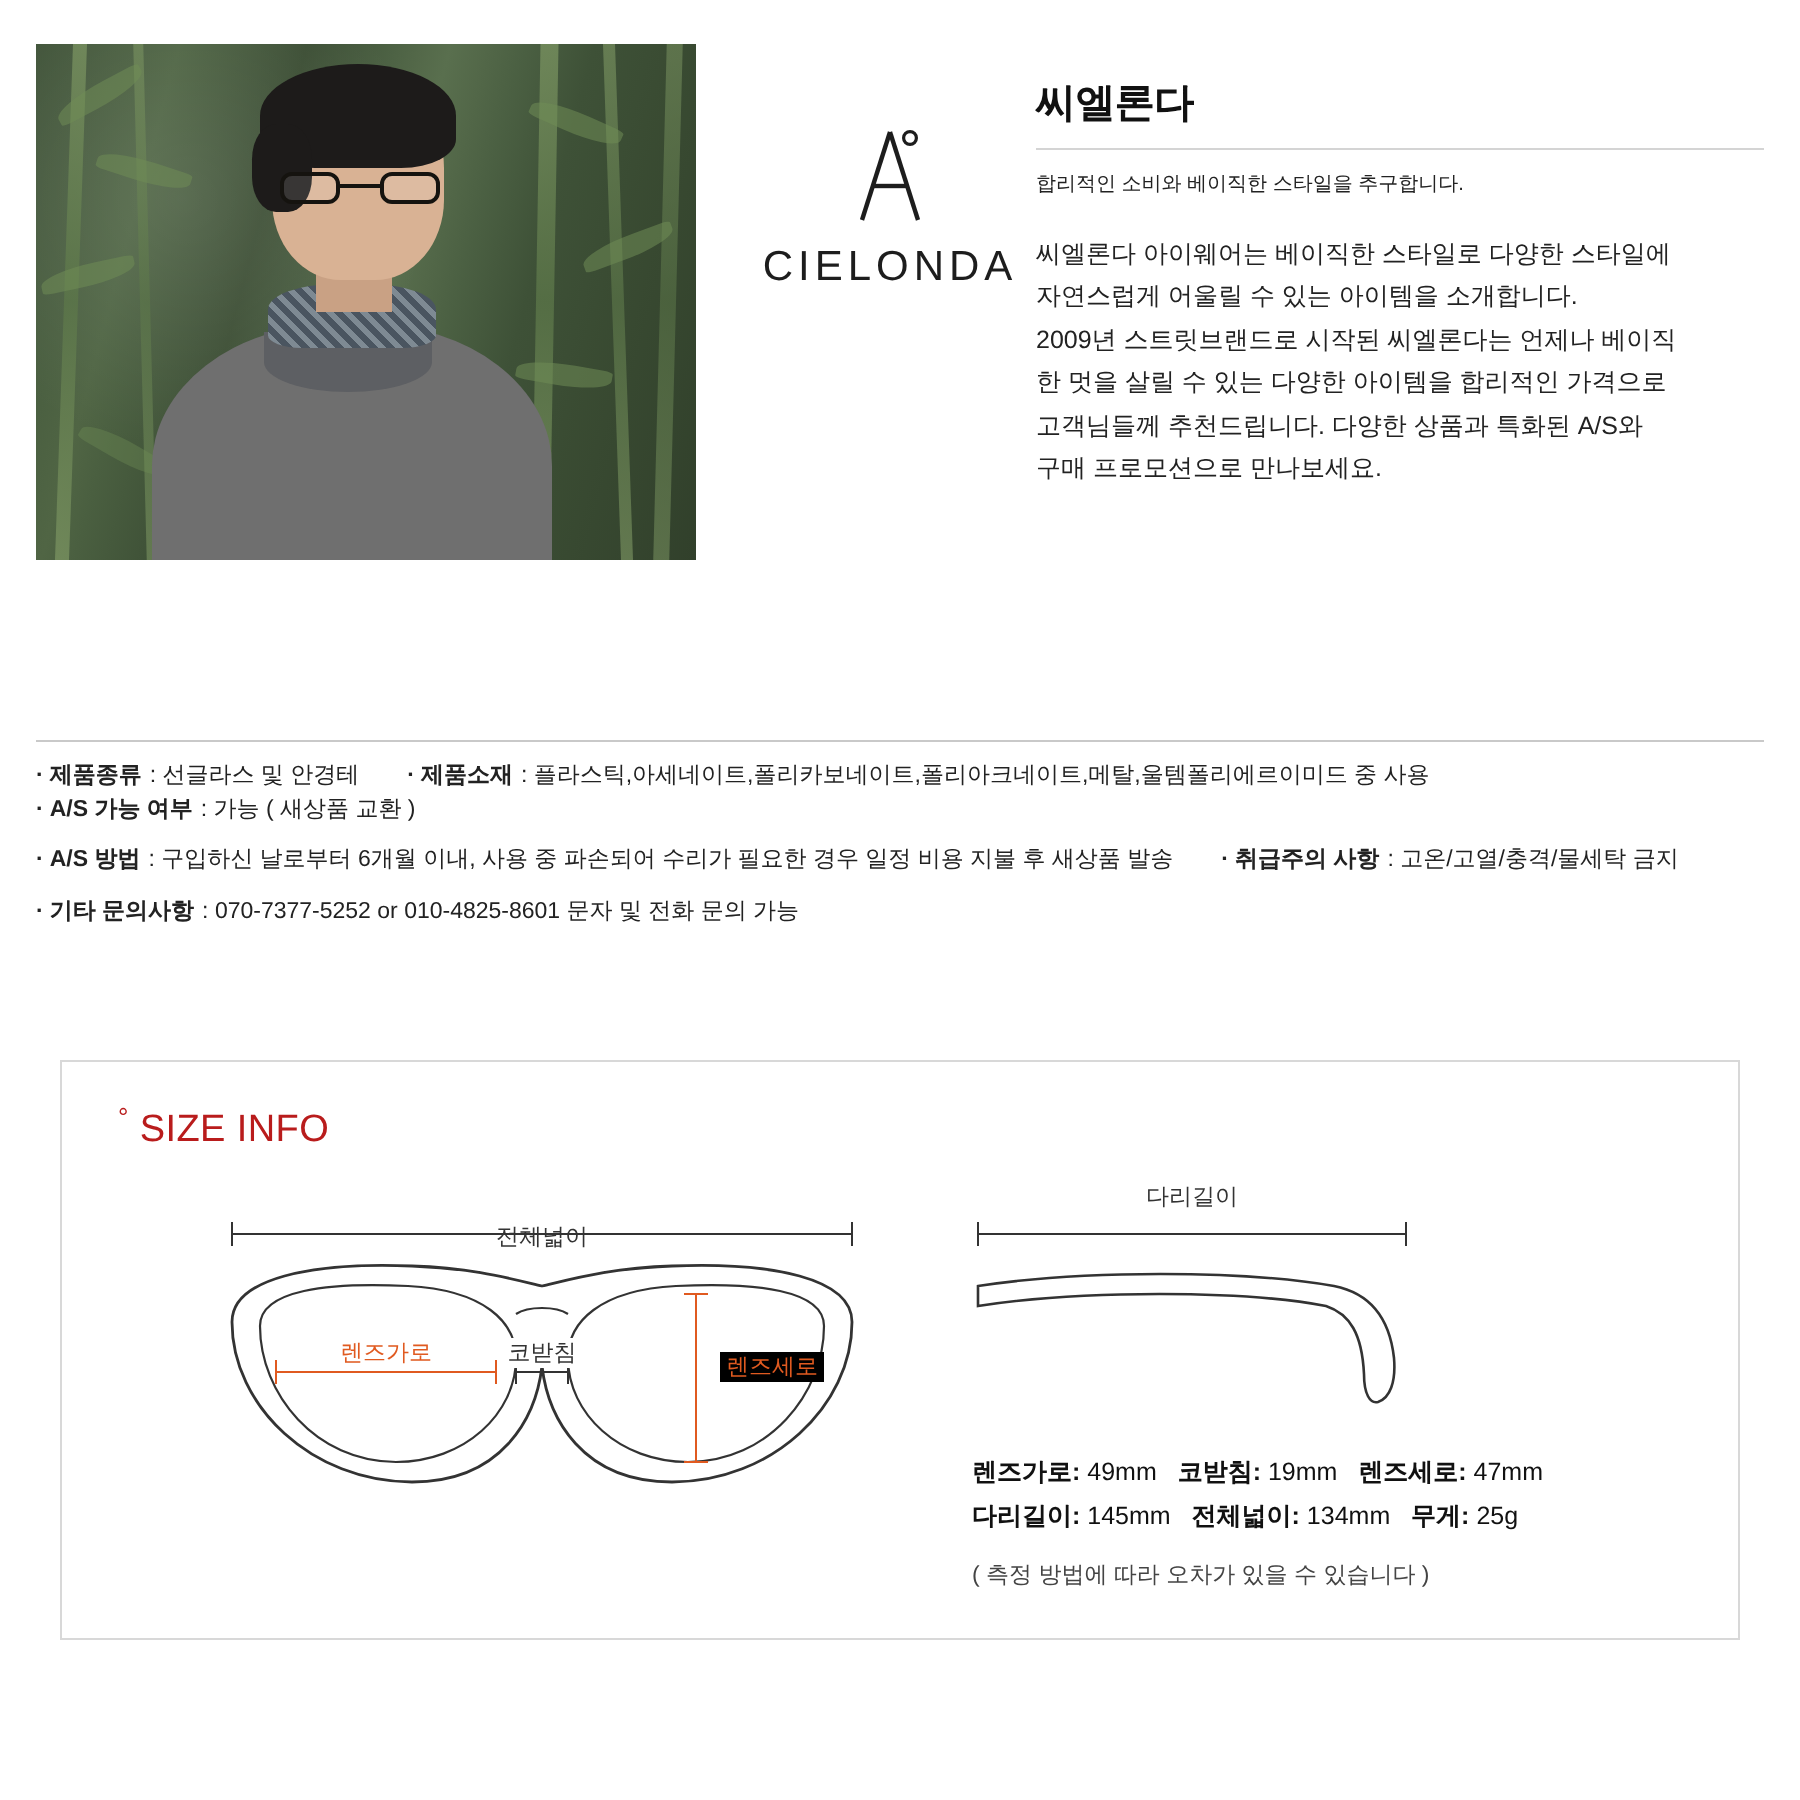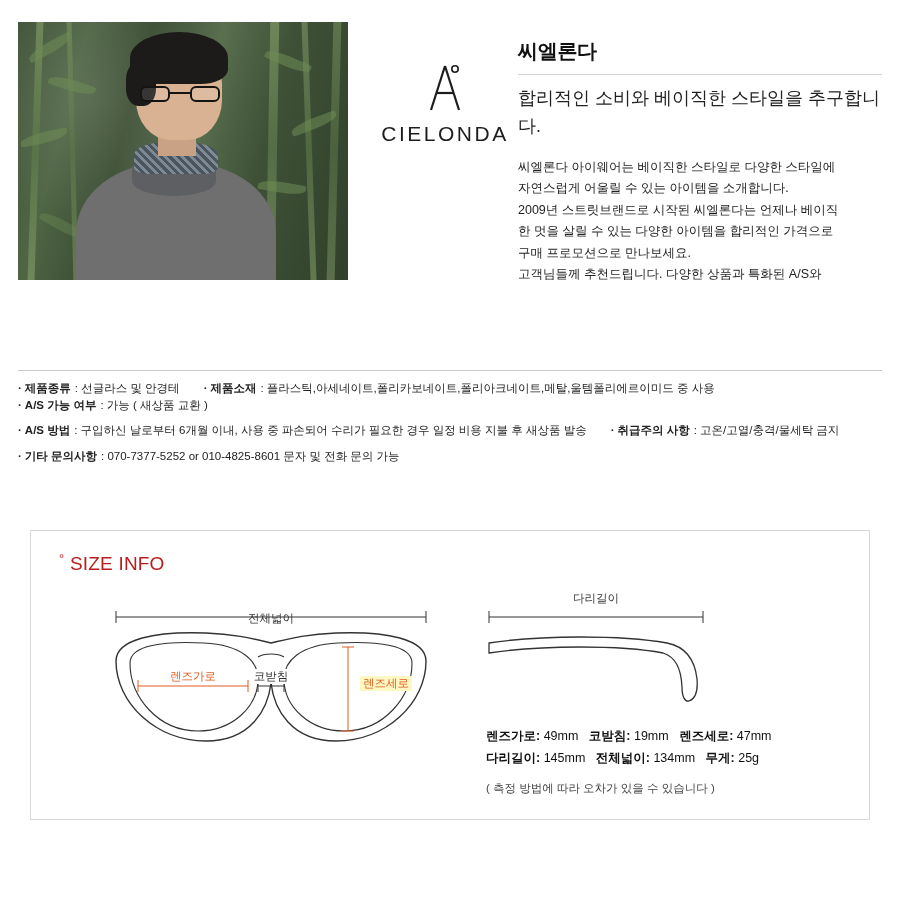--- a/index.html
+++ b/index.html
@@ -130,21 +130,21 @@
     font-weight: bold;
     color: #111;
     letter-spacing: -0.3px;
   }
   .intro-rule {
     margin: 9px 0 10px 0;
     height: 1px;
     background: #d4d4d4;
   }
   .intro-lead {
-    font-size: 18px;
+    font-size: 10px;
     color: #222;
     line-height: 1.55;
     margin-bottom: 16px;
   }
   .intro-body {
     font-size: 12.5px;
     color: #222;
     line-height: 1.72;
   }
   .intro-body p { margin: 0; }
@@ -276,22 +276,22 @@
 
   <div class="intro">
     <div class="intro-title">씨엘론다</div>
     <div class="intro-rule"></div>
     <div class="intro-lead">합리적인 소비와 베이직한 스타일을 추구합니다.</div>
     <div class="intro-body">
       <p>씨엘론다 아이웨어는 베이직한 스타일로 다양한 스타일에</p>
       <p>자연스럽게 어울릴 수 있는 아이템을 소개합니다.</p>
       <p>2009년 스트릿브랜드로 시작된 씨엘론다는 언제나 베이직</p>
       <p>한 멋을 살릴 수 있는 다양한 아이템을 합리적인 가격으로</p>
+      <p>고객님들께 추천드립니다. 다양한 상품과 특화된 A/S와</p>
       <p>구매 프로모션으로 만나보세요.</p>
-      <p>고객님들께 추천드립니다. 다양한 상품과 특화된 A/S와</p>
     </div>
   </div>
 
   <div class="info-rule"></div>
 
   <div class="info-rows">
 
     <div class="info-row">
       <span class="kv">
         <span class="dot">·</span>
@@ -366,21 +366,21 @@
         <line x1="172" y1="95" x2="198" y2="95" stroke="#333" stroke-width="1"></line>
         <line x1="172" y1="89" x2="172" y2="101" stroke="#333" stroke-width="1"></line>
         <line x1="198" y1="89" x2="198" y2="101" stroke="#333" stroke-width="1"></line>
 
         <line x1="262" y1="56" x2="262" y2="140" stroke="#e05a20" stroke-width="1"></line>
         <line x1="256" y1="56" x2="268" y2="56" stroke="#e05a20" stroke-width="1"></line>
         <line x1="256" y1="140" x2="268" y2="140" stroke="#e05a20" stroke-width="1"></line>
       </svg>
       <div class="lbl orange center" style="left:107px; top:78px; background:#fff; padding:0 3px;">렌즈가로</div>
       <div class="lbl center" style="left:185px; top:78px; background:#fff; padding:0 2px;">코받침</div>
-      <div class="lbl orange center" style="left:300px; top:85px; background:#fef9c3; padding:0 3px;">렌즈세로</div>
+      <div class="lbl orange center" style="left:300px; top:85px; background:#000000; padding:0 3px;">렌즈세로</div>
     </div>
 
     <div class="diagram-temple">
       <div class="lbl center" style="left:115px; top:0px;">다리길이</div>
       <svg width="230" height="120" viewBox="0 0 230 120" aria-hidden="true">
         <line x1="8" y1="26" x2="222" y2="26" stroke="#333" stroke-width="1"></line>
         <line x1="8" y1="20" x2="8" y2="32" stroke="#333" stroke-width="1"></line>
         <line x1="222" y1="20" x2="222" y2="32" stroke="#333" stroke-width="1"></line>
 
         <path d="M8 52 C60 44, 140 44, 186 52 C206 56, 214 70, 216 88 C217 100, 214 108, 208 110

